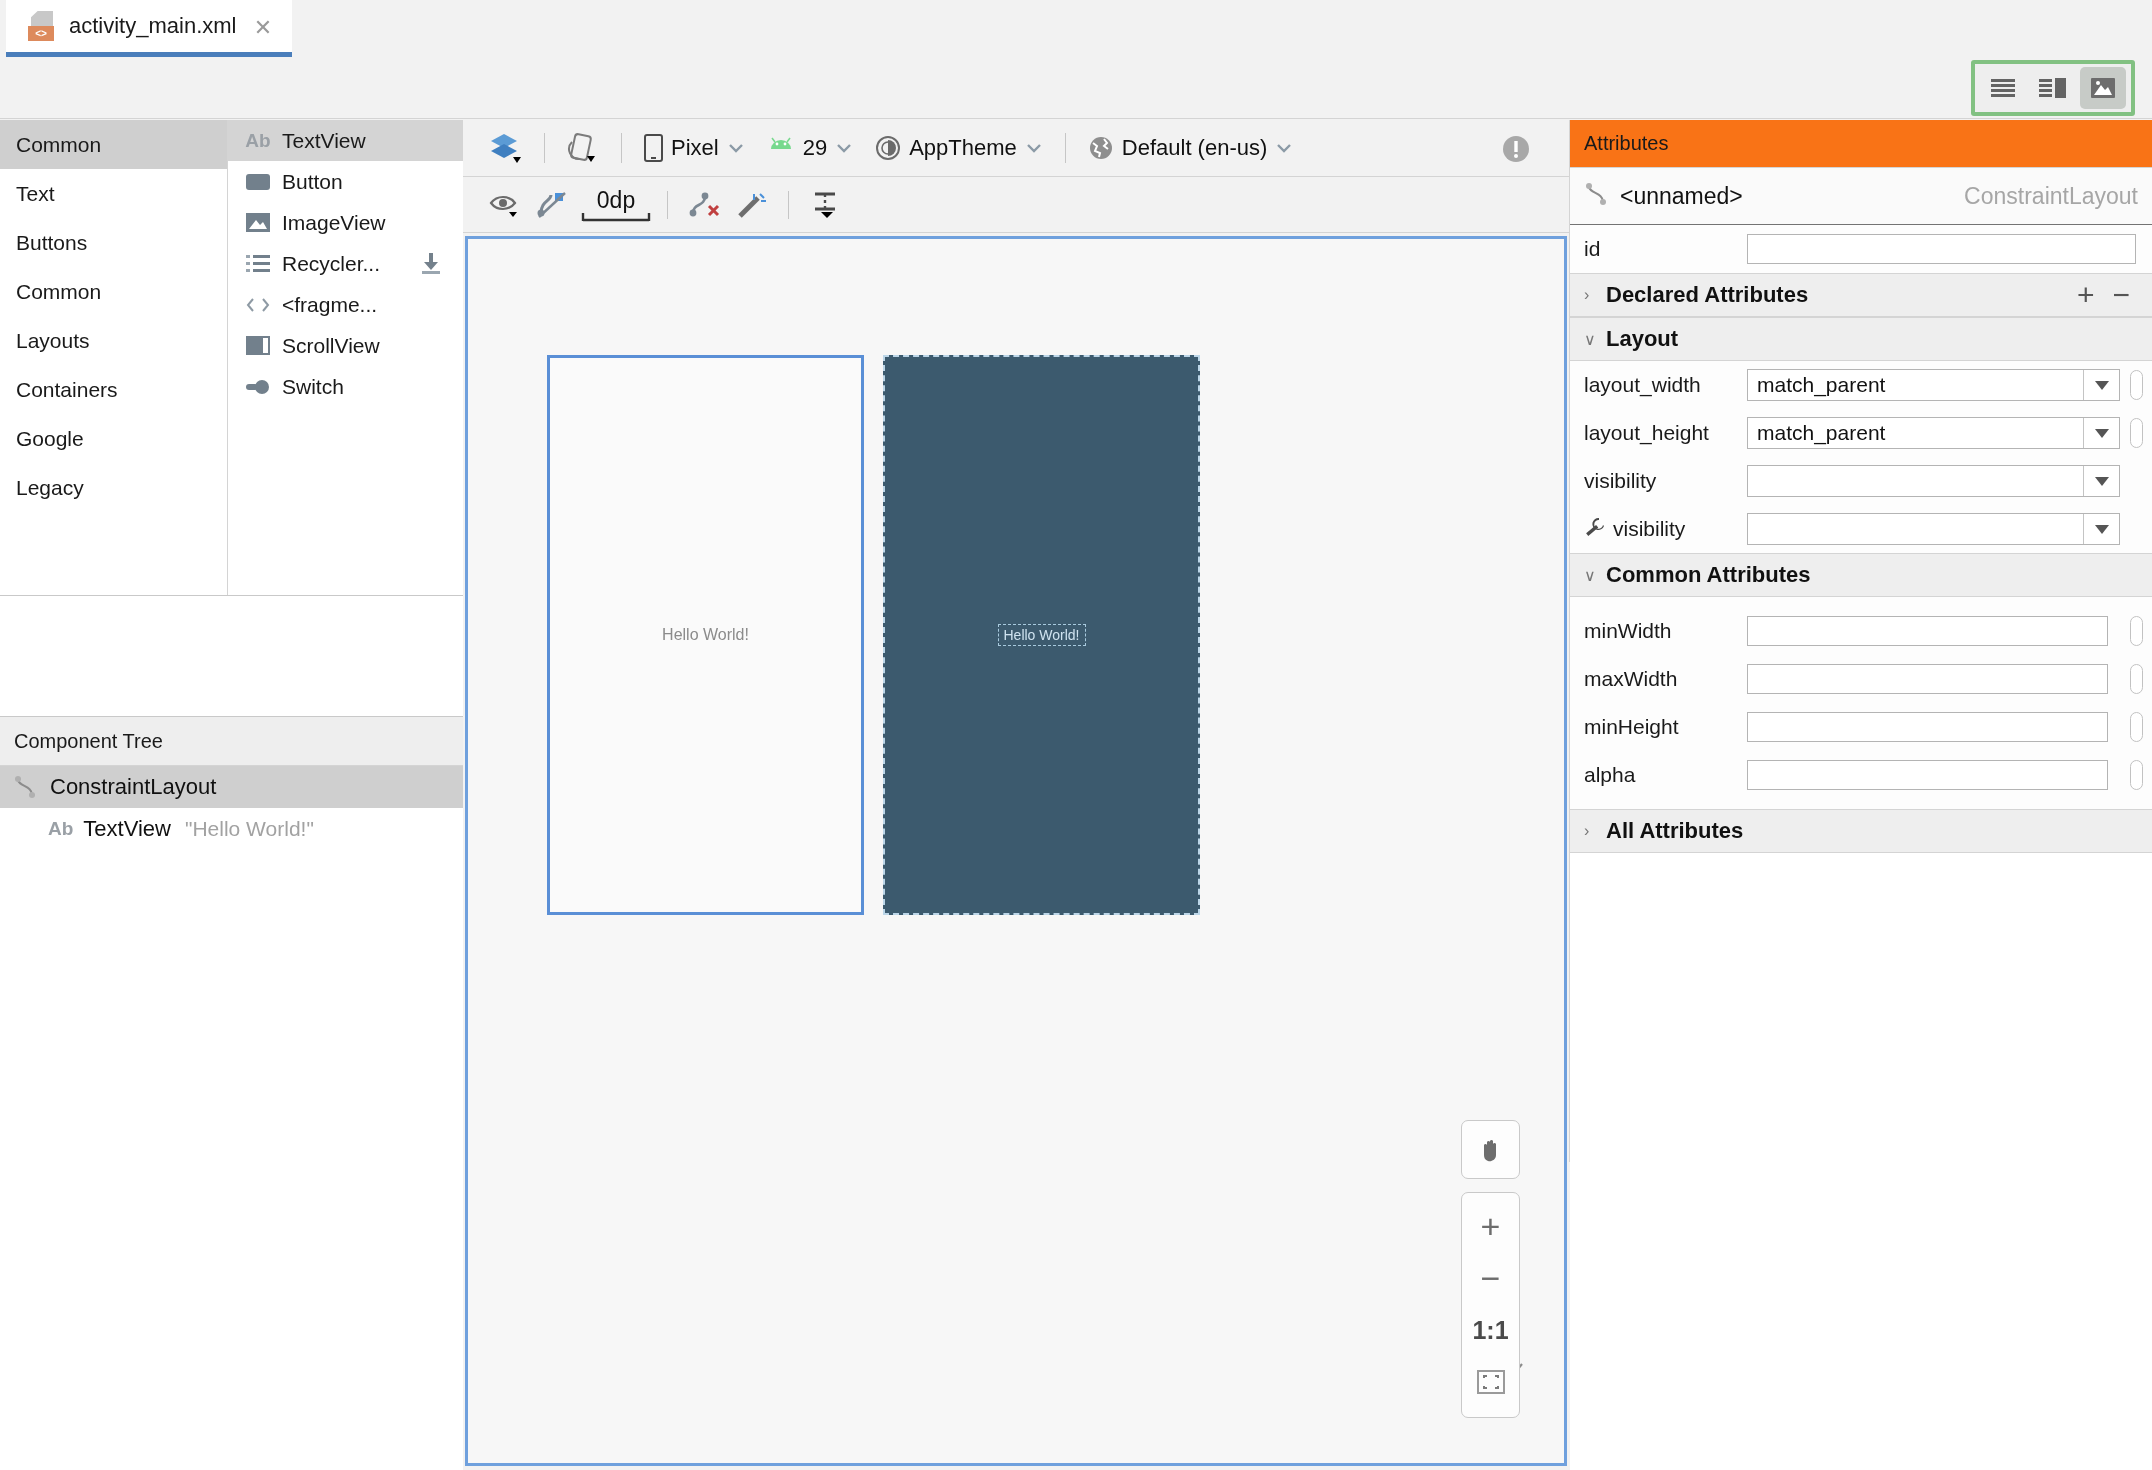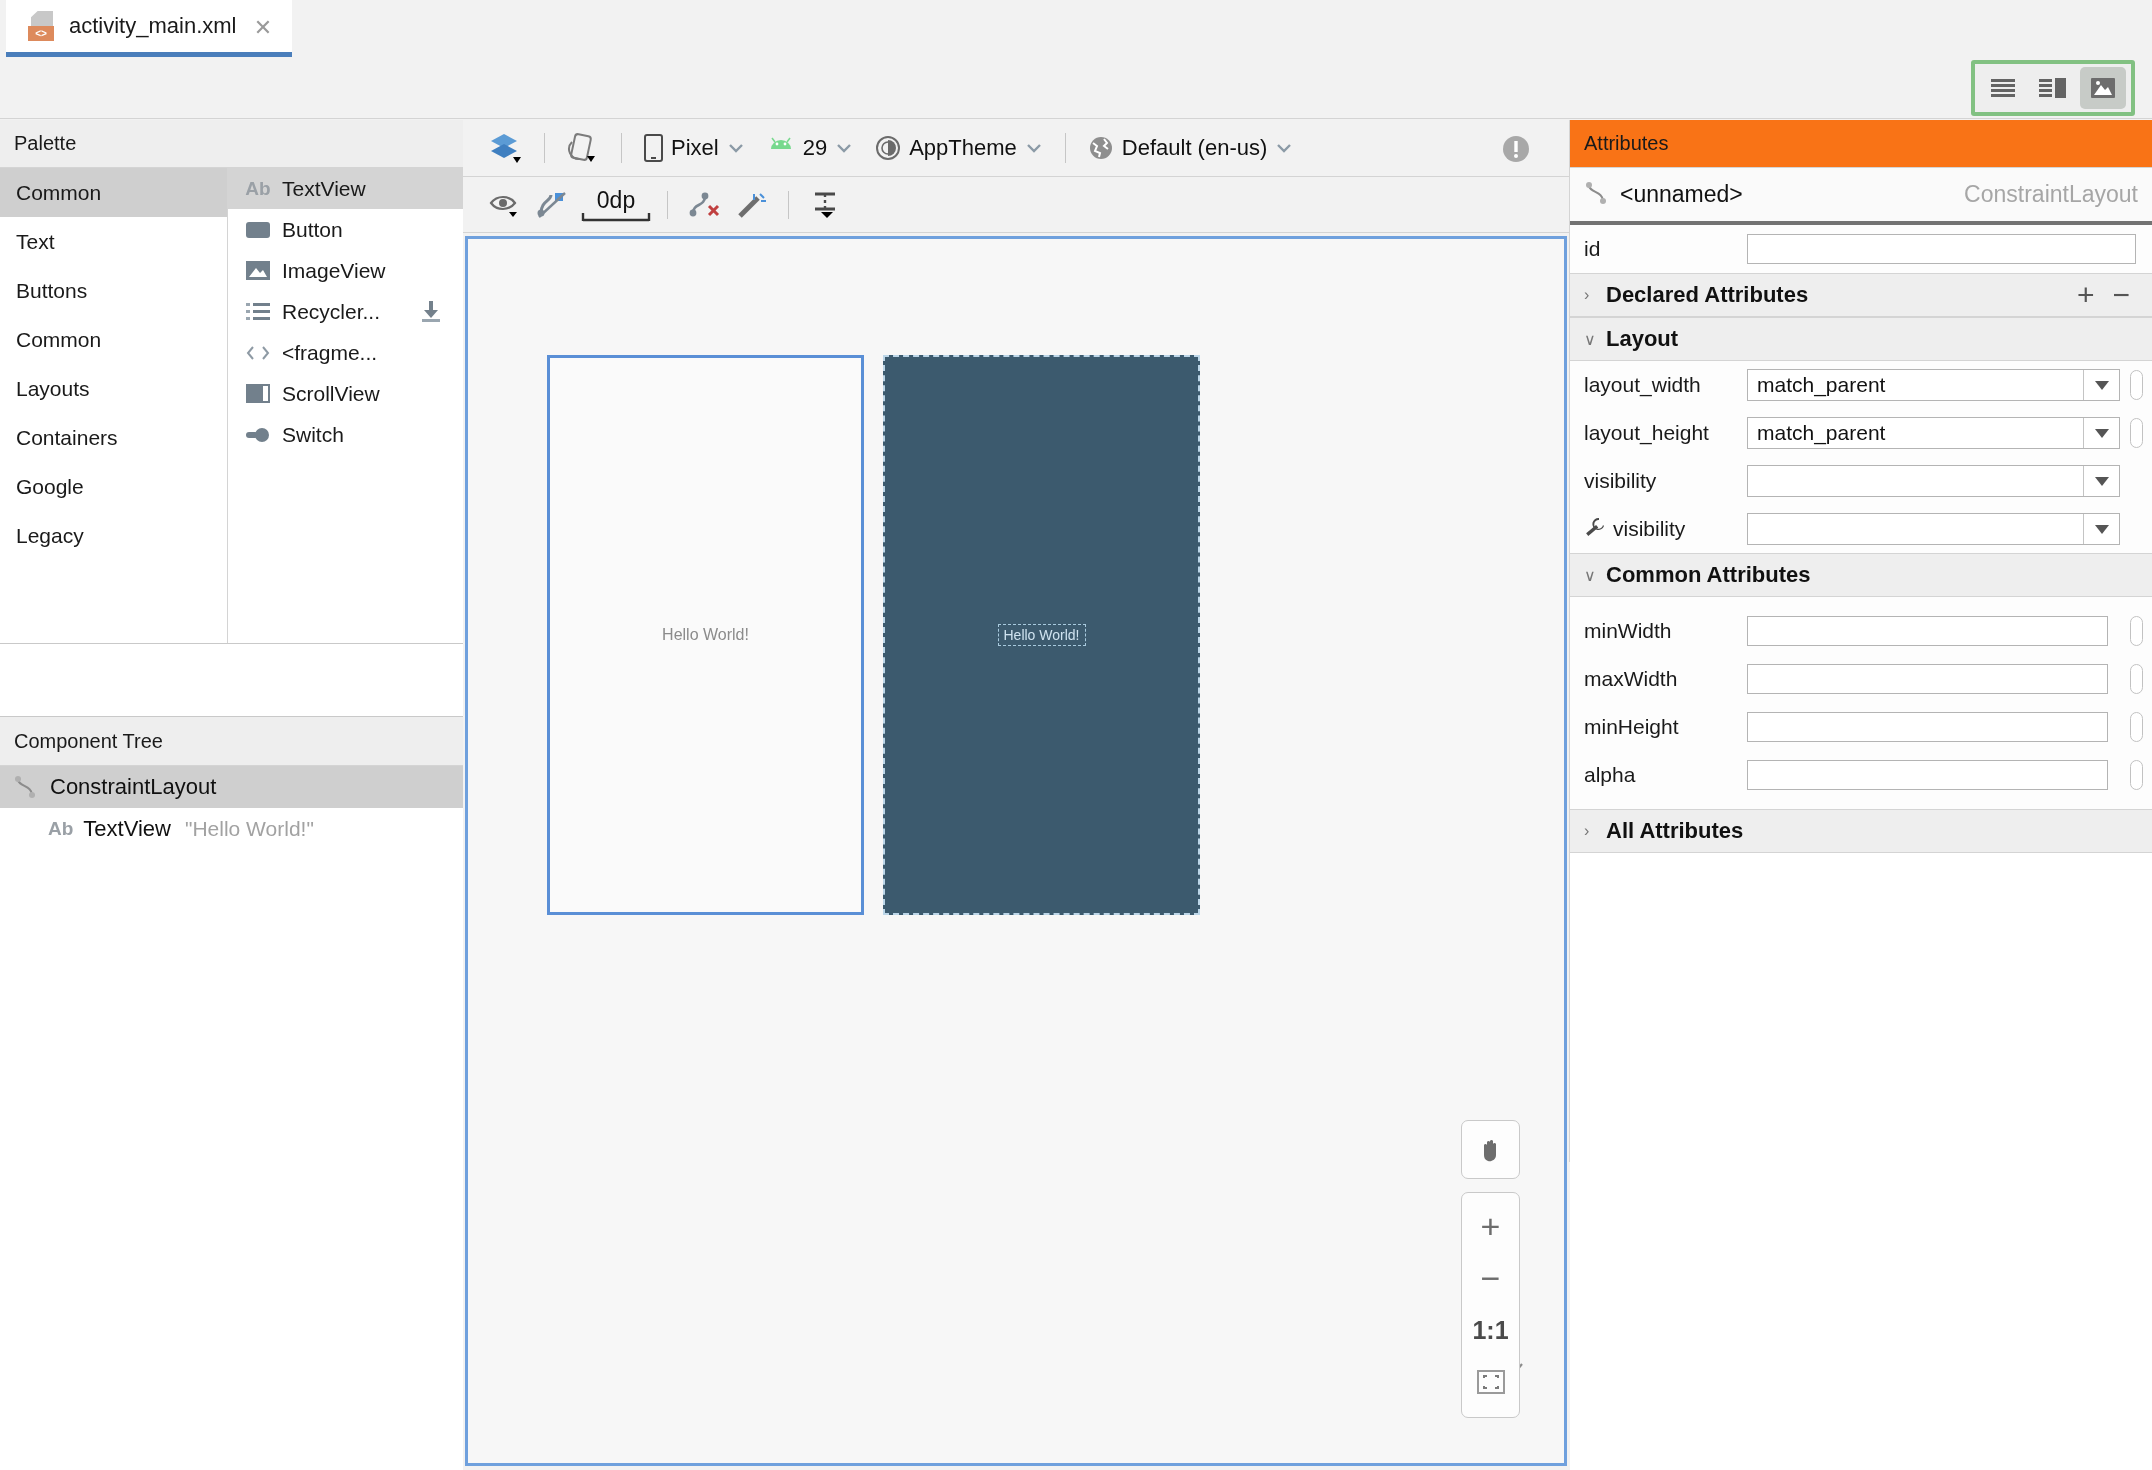--- a/index.html
+++ b/index.html
@@ -176,21 +176,21 @@
   .attr-panel {
     position: absolute; left: 1570px; top: 120px; width: 582px; height: 1350px;
     background: #ffffff;
   }
   .attr-title {
     height: 48px; background: #f97316; border-bottom: 1px solid #d4d4d4;
     display: flex; align-items: center; padding-left: 14px; font-size: 20px; color: #1a1a1a;
   }
   .attr-selected {
     height: 57px; display: flex; align-items: center; padding: 0 14px;
-    background: #fafafa; border-bottom: 4px solid #737373;
+    background: #fafafa; border-bottom: 1px solid #737373;
   }
   .attr-sel-name { font-size: 23px; color: #111; margin-left: 10px; }
   .attr-sel-type { margin-left: auto; font-size: 23px; color: #a6a6a6; }
   .attr-row {
     height: 48px; display: flex; align-items: center; padding: 0 0 0 14px; background: #fdfdfd;
   }
   .attr-label { width: 163px; font-size: 21px; color: #1a1a1a; display: flex; align-items: center; gap: 7px; }
   .attr-field {
     height: 30px; border: 1px solid #b4b4b4; background: #ffffff; flex: 1; margin-right: 16px;
   }
@@ -256,21 +256,20 @@
         <svg class="ico-design" width="26" height="24" viewBox="0 0 26 24">
           <rect x="1" y="2" width="24" height="20" rx="1" fill="#6d6d6d"></rect>
           <polygon points="4,19 11,9 15,14 18,11 22,19" fill="#ffffff"></polygon>
           <circle cx="8" cy="7" r="2" fill="#ffffff"></circle>
         </svg>
       </div>
     </div>
   </div>
 
   <div class="left-panel">
-    <div class="panel-header">Palette</div>
 
     <div class="palette-body">
       <div class="palette-cats">
         <div class="cat-item selected">
             <span>Common</span>
           </div>
         <div class="cat-item">
             <span>Text</span>
           </div>
         <div class="cat-item">

